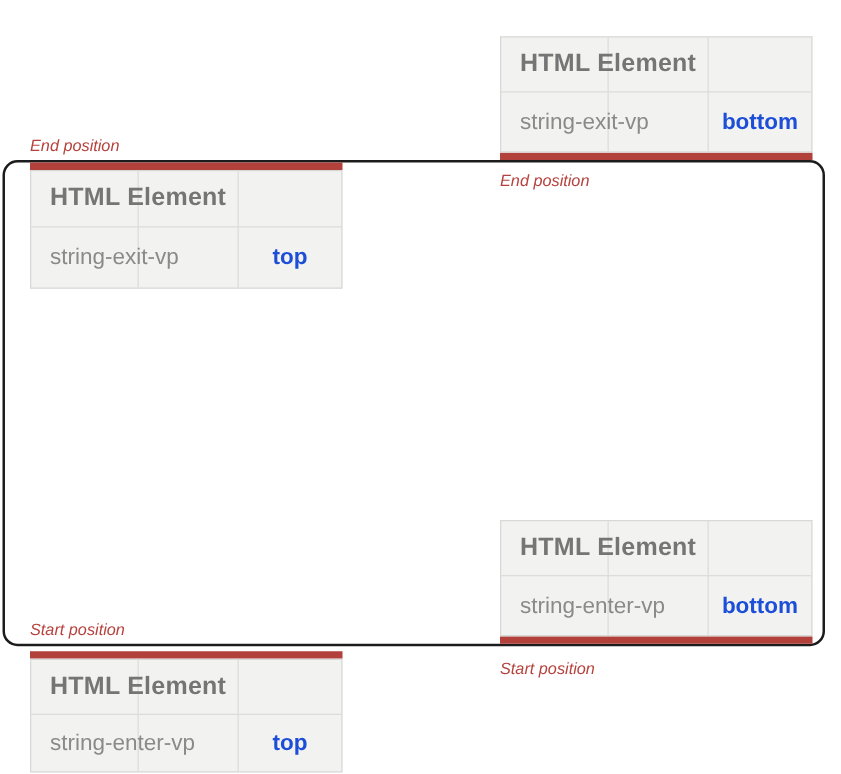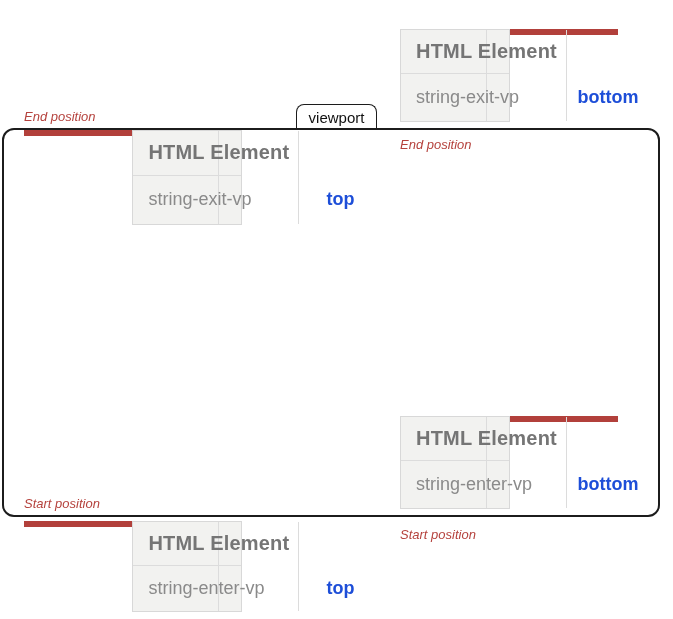--- a/index.html
+++ b/index.html
@@ -53,21 +53,21 @@
   .pos-end-left   { left: 24px;  top: 109px; }
   .pos-end-right  { left: 400px; top: 137px; }
   .pos-start-left { left: 24px;  top: 496px; }
   .pos-start-right{ left: 400px; top: 527px; }
 
   
   .el-wrap {
     position: absolute;
     width: 218px;
     display: flex;
-    flex-direction: row;
+    flex-direction: column;
   }
   .redbar {
     width: 250px;
     height: 6px;
     background: #b2403b;
   }
   .el-box {
     position: relative;
     width: 250px;
     height: 93px;
@@ -116,23 +116,20 @@
   .card-exit-top .gl.h   { top: 44px; }
   .card-enter-bottom { left: 400px; top: 416px; }
   .card-enter-top    { left: 24px;  top: 521px; }
   .card-enter-top .el-box { height: 91px; }
 </style>
 </head>
 <body>
 
 <div class="canvas">
 
-  <div class="vp-tab">
-    <span>viewport</span>
-  </div>
 
   <div class="vp-outline"></div>
 
   <div class="pos-label pos-end-left">End position</div>
   <div class="pos-label pos-end-right">End position</div>
   <div class="pos-label pos-start-left">Start position</div>
   <div class="pos-label pos-start-right">Start position</div>
 
   <div class="el-wrap card-exit-bottom">
     <div class="el-box">

